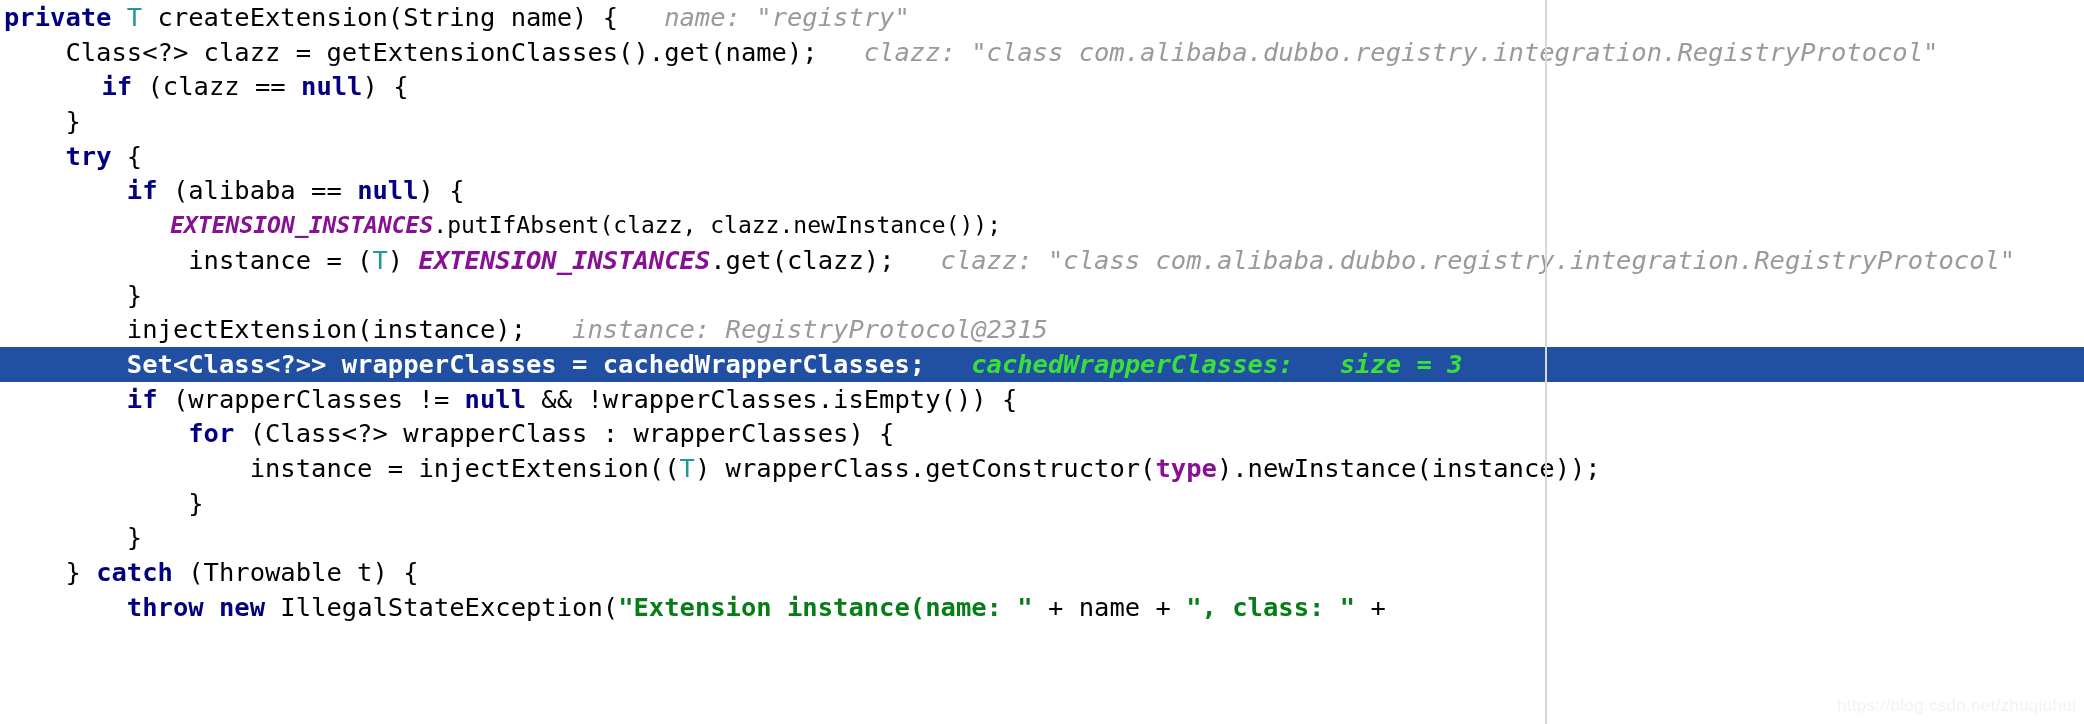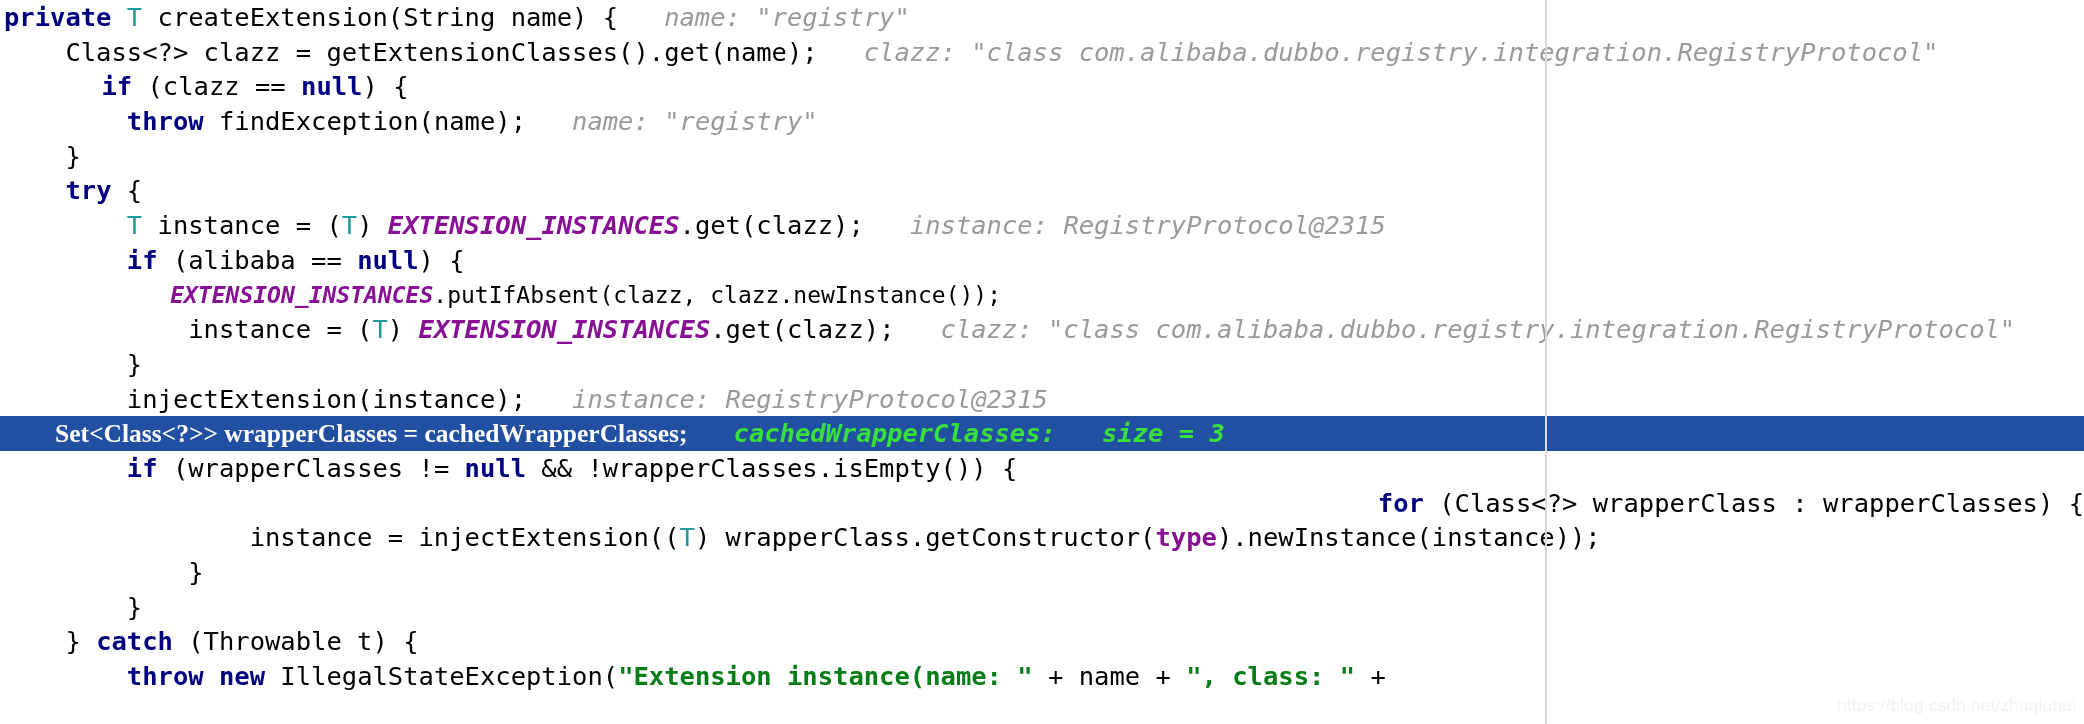--- a/index.html
+++ b/index.html
@@ -60,21 +60,21 @@
     color: #ffffff;
   }
 
   
   .kw      { color: #000080; font-weight: bold; }
   .typ     { color: #20999d; }
   .fld     { color: #871094; font-weight: bold; font-style: italic; }
   .fld-up  { color: #871094; font-weight: bold; }
   .str     { color: #067d17; font-weight: bold; }
   .plain   { color: #000000; }
-  .plain-sel { color: #ffffff; font-weight: bold; font-family: Liberation Serif, serif; }
+  .plain-sel { color: #ffffff; font-weight: bold; }
   .hint    { color: #9a9a9a; font-style: italic; }
   .hint-sel{ color: #3ae03a; font-style: italic; font-weight: bold; }
 
   .watermark {
     position: absolute;
     right: 8px;
     bottom: 8px;
     font-family: "Liberation Sans", sans-serif;
     font-size: 17px;
     color: #f2f2f2;
@@ -87,32 +87,30 @@
 <body>
 
 <div id="editor">
 
   <div class="margin-guide" style="left: 1545px; background: rgb(216, 216, 216);"></div>
 
   <div class="code-area">
       <div class="line" style="height: 34.7px; line-height: 34.7px; font-size: 25.5px;"><span class="kw">private</span><span class="plain"> </span><span class="typ">T</span><span class="plain"> createExtension(String name) {</span><span class="hint">   name: "registry"</span></div>
       <div class="line" style="height: 34.7px; line-height: 34.7px; font-size: 25.5px;"><span class="plain">    Class&lt;?&gt; clazz = getExtensionClasses().get(name);</span><span class="hint">   clazz: "class com.alibaba.dubbo.registry.integration.RegistryProtocol"</span></div>
       <div class="line" style="height: 34.7px; line-height: 34.7px; font-size: 25.5px; padding-left: 40px;"><span class="plain">    </span><span class="kw">if</span><span class="plain"> (clazz == </span><span class="kw">null</span><span class="plain">) {</span></div>
-      <div class="line" style="height: 34.7px; line-height: 34.7px; font-size: 25.5px;"><span class="plain">        </span><span class="kw">throw</span><span class="plain"> findException(name);</span><span class="hint">   name: "registry"</span></div>
       <div class="line" style="height: 34.7px; line-height: 34.7px; font-size: 25.5px;"><span class="plain">    }</span></div>
       <div class="line" style="height: 34.7px; line-height: 34.7px; font-size: 25.5px;"><span class="plain">    </span><span class="kw">try</span><span class="plain"> {</span></div>
-      <div class="line" style="height: 34.7px; line-height: 34.7px; font-size: 25.5px;"><span class="plain">        </span><span class="typ">T</span><span class="plain"> instance = (</span><span class="typ">T</span><span class="plain">) </span><span class="fld">EXTENSION_INSTANCES</span><span class="plain">.get(clazz);</span><span class="hint">   instance: RegistryProtocol@2315</span></div>
       <div class="line" style="height: 34.7px; line-height: 34.7px; font-size: 25.5px;"><span class="plain">        </span><span class="kw">if</span><span class="plain"> (alibaba == </span><span class="kw">null</span><span class="plain">) {</span></div>
       <div class="line" style="height: 34.7px; line-height: 34.7px; font-size: 23px;"><span class="plain">            </span><span class="fld">EXTENSION_INSTANCES</span><span class="plain">.putIfAbsent(clazz, clazz.newInstance());</span></div>
       <div class="line" style="height: 34.7px; line-height: 34.7px; font-size: 25.5px;"><span class="plain">            instance = (</span><span class="typ">T</span><span class="plain">) </span><span class="fld">EXTENSION_INSTANCES</span><span class="plain">.get(clazz);</span><span class="hint">   clazz: "class com.alibaba.dubbo.registry.integration.RegistryProtocol"</span></div>
       <div class="line" style="height: 34.7px; line-height: 34.7px; font-size: 25.5px;"><span class="plain">        }</span></div>
       <div class="line" style="height: 34.7px; line-height: 34.7px; font-size: 25.5px;"><span class="plain">        injectExtension(instance);</span><span class="hint">   instance: RegistryProtocol@2315</span></div>
       <div class="line selected" style="height: 34.7px; line-height: 34.7px; font-size: 25.5px;"><span class="plain-sel">        Set&lt;Class&lt;?&gt;&gt; wrapperClasses = </span><span class="plain-sel">cachedWrapperClasses</span><span class="plain-sel">;</span><span class="hint-sel">   cachedWrapperClasses:   size = 3</span></div>
       <div class="line" style="height: 34.7px; line-height: 34.7px; font-size: 25.5px;"><span class="plain">        </span><span class="kw">if</span><span class="plain"> (wrapperClasses != </span><span class="kw">null</span><span class="plain"> &amp;&amp; !wrapperClasses.isEmpty()) {</span></div>
-      <div class="line" style="height: 34.7px; line-height: 34.7px; font-size: 25.5px; text-align: right;"><span class="plain">            </span><span class="kw">for</span><span class="plain"> (Class&lt;?&gt; wrapperClass : wrapperClasses) {</span></div>
+      <div class="line" style="height: 34.7px; line-height: 34.7px; font-size: 25.5px;"><span class="plain">            </span><span class="kw">for</span><span class="plain"> (Class&lt;?&gt; wrapperClass : wrapperClasses) {</span></div>
       <div class="line" style="height: 34.7px; line-height: 34.7px; font-size: 25.5px;"><span class="plain">                instance = injectExtension((</span><span class="typ">T</span><span class="plain">) wrapperClass.getConstructor(</span><span class="fld-up">type</span><span class="plain">).newInstance(instance));</span></div>
       <div class="line" style="height: 34.7px; line-height: 34.7px; font-size: 25.5px;"><span class="plain">            }</span></div>
       <div class="line" style="height: 34.7px; line-height: 34.7px; font-size: 25.5px;"><span class="plain">        }</span></div>
       <div class="line" style="height: 34.7px; line-height: 34.7px; font-size: 25.5px;"><span class="plain">    } </span><span class="kw">catch</span><span class="plain"> (Throwable t) {</span></div>
       <div class="line" style="height: 34.7px; line-height: 34.7px; font-size: 25.5px;"><span class="plain">        </span><span class="kw">throw</span><span class="plain"> </span><span class="kw">new</span><span class="plain"> IllegalStateException(</span><span class="str">"Extension instance(name: "</span><span class="plain"> + name + </span><span class="str">", class: "</span><span class="plain"> +</span></div>
     </div>
 
   <div class="watermark">https://blog.csdn.net/zhuqiuhui</div>
 
 </div>

